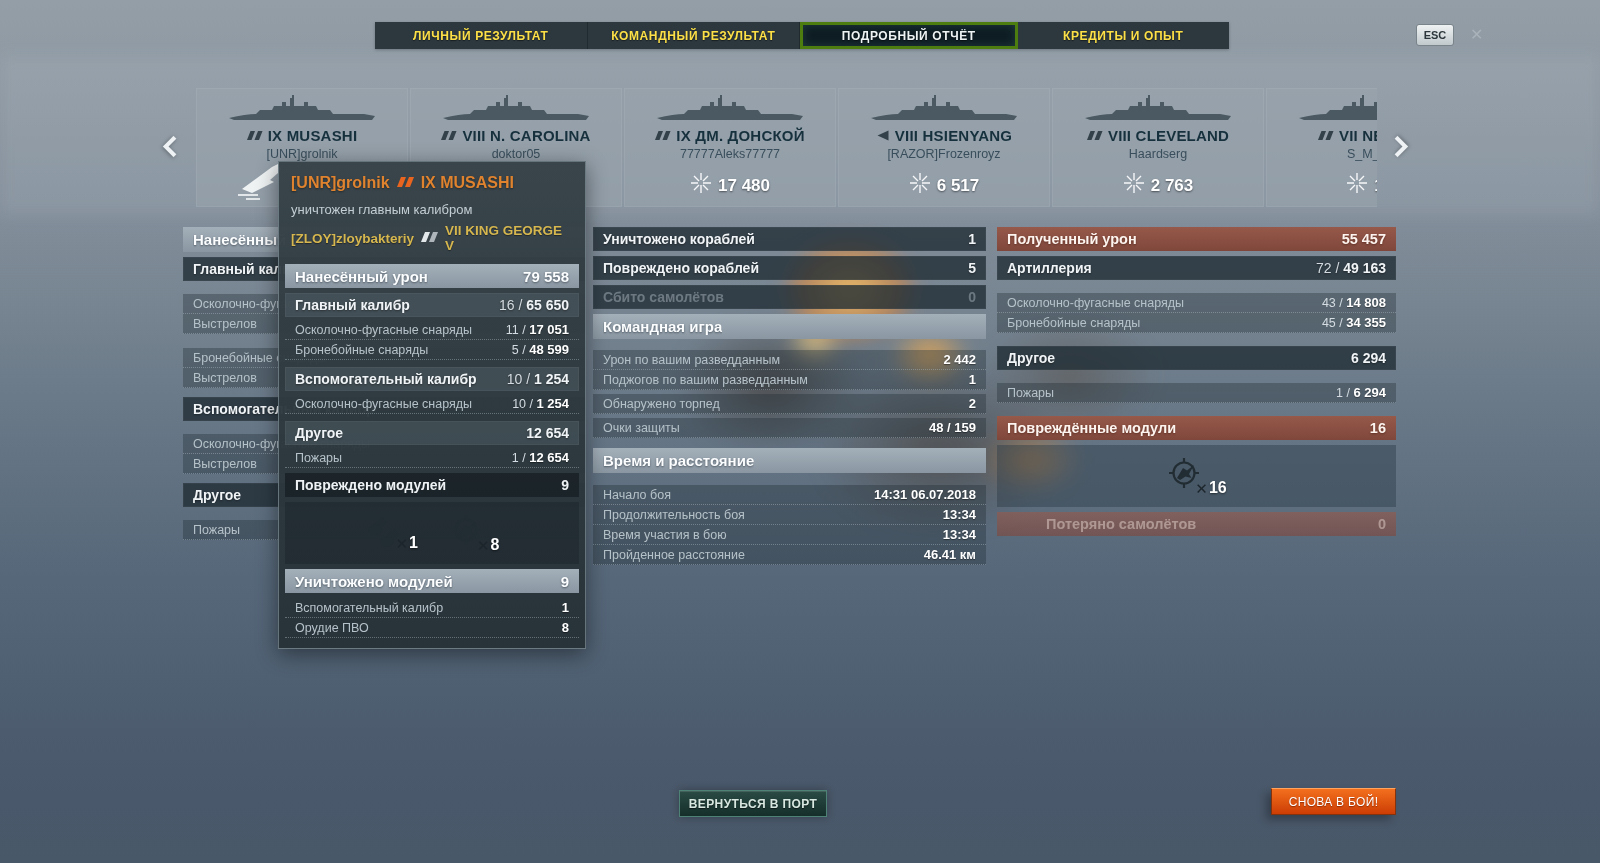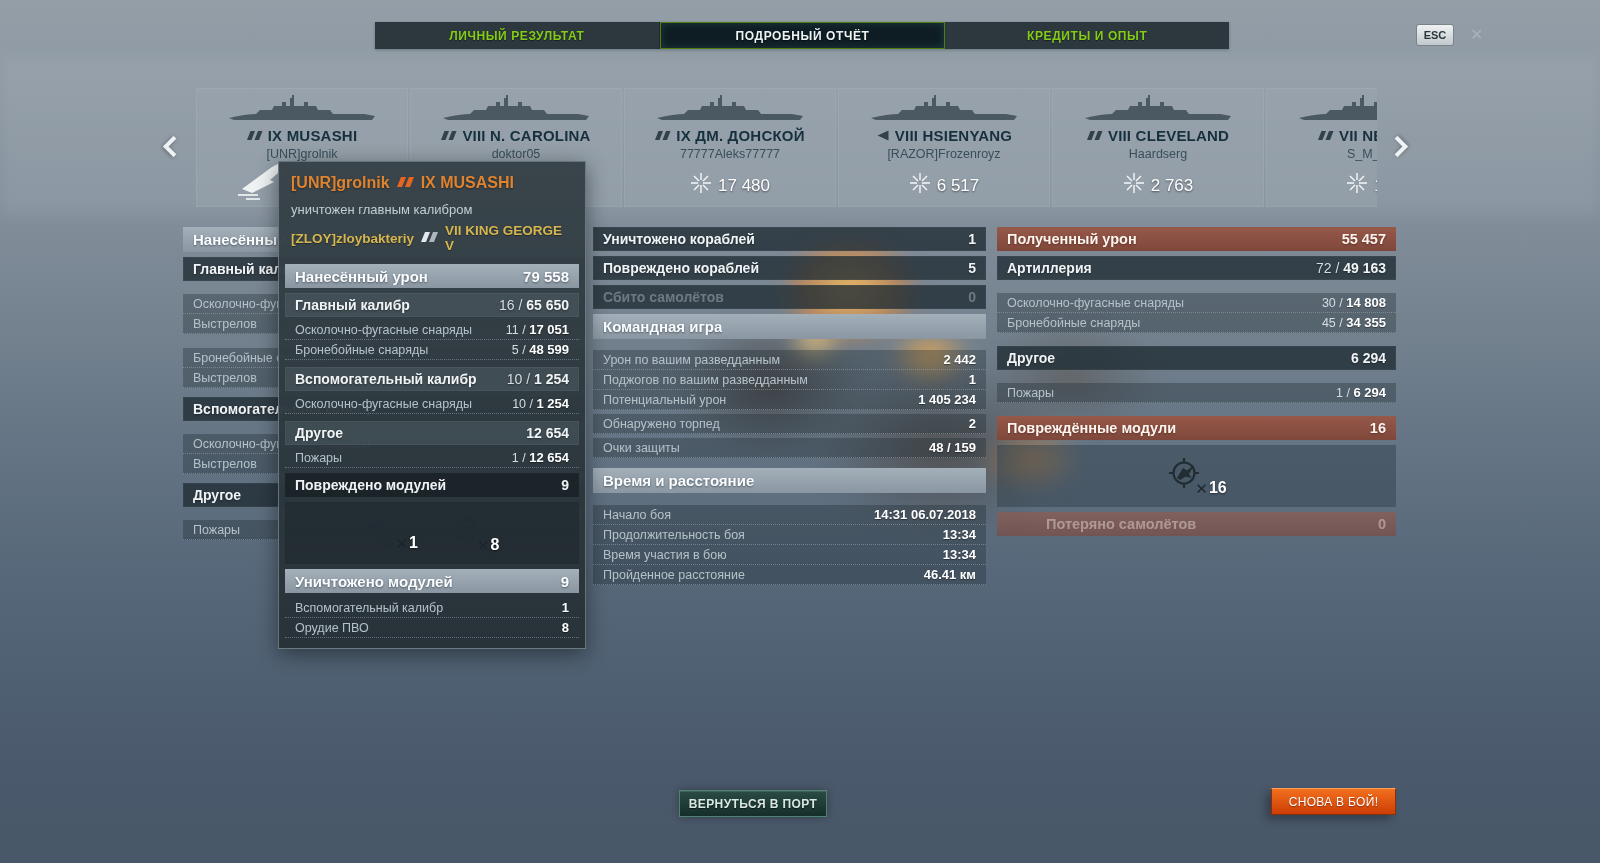--- a/index.html
+++ b/index.html
@@ -16,24 +16,24 @@
       radial-gradient(42px 34px at 215px 135px, rgba(255,215,130,0.8), rgba(0,0,0,0) 70%),
       radial-gradient(130px 95px at 170px 180px, rgba(58,50,44,0.6), rgba(0,0,0,0) 75%),
       radial-gradient(170px 115px at 340px 245px, rgba(66,55,45,0.55), rgba(0,0,0,0) 75%),
       radial-gradient(75px 50px at 430px 255px, rgba(255,160,62,0.55), rgba(0,0,0,0) 70%),
       radial-gradient(120px 80px at 470px 170px, rgba(80,66,52,0.4), rgba(0,0,0,0) 75%);
   }
   
   #tab-bar{position:absolute;left:375px;top:22px;width:854px;height:27px;display:flex;z-index:4;
     background:rgba(37,48,54,0.93);box-shadow:0 1px 3px rgba(0,0,0,0.25);}
   .tab{flex:1;display:flex;align-items:center;justify-content:center;cursor:pointer;
-    font-size:12px;font-weight:bold;letter-spacing:0.6px;color:#84cc16;
+    font-size:12px;font-weight:bold;letter-spacing:0.6px;color:#fde047;
     text-shadow:0 1px 1px rgba(0,0,0,0.45);border-right:1px solid rgba(0,0,0,0.25);box-sizing:border-box;}
   .tab:last-child{border-right:none;}
-  .tab.active{background:#0e1d23;color:#eef3f4;border:1px solid #4d7c0f;
+  .tab.active{background:#0e1d23;color:#eef3f4;border:3px solid #4d7c0f;
     box-shadow:inset 0 0 10px rgba(95,165,145,0.22);}
   
   #esc-area{position:absolute;left:1416px;top:24px;display:flex;align-items:center;z-index:4;gap:8px;}
   #esc-badge{width:36px;height:20px;border-radius:3px;border:1px solid #79838a;
     background:linear-gradient(180deg,#eff2f3,#c1c9cd);color:#2c363c;
     font-size:11px;font-weight:bold;display:flex;align-items:center;justify-content:center;cursor:pointer;}
   #close-x{color:#a9b2b9;font-size:16px;font-weight:bold;margin-left:8px;cursor:pointer;line-height:1;}
   
   .carousel-arrow{position:absolute;top:136px;z-index:3;cursor:pointer;width:22px;height:22px;}
   .carousel-arrow .chev{position:absolute;left:4px;top:3px;width:11px;height:11px;
@@ -44,21 +44,21 @@
   #carousel{position:absolute;left:196px;top:88px;width:1181px;height:119px;overflow:hidden;
     display:flex;gap:2px;z-index:3;}
   .ship-card{width:212px;min-width:212px;height:119px;position:relative;cursor:pointer;
     background:rgba(153,164,173,0.55);box-shadow:inset 0 0 0 1px rgba(255,255,255,0.07);}
   .ship-sil{position:absolute;top:5px;left:50%;transform:translateX(-50%);opacity:0.92;}
   .ship-name{position:absolute;top:39px;width:100%;display:flex;justify-content:center;align-items:center;gap:5px;
     font-size:15px;font-weight:bold;color:#16313d;letter-spacing:0.2px;white-space:nowrap;}
   .ship-player{position:absolute;top:59px;width:100%;text-align:center;
     font-size:12.5px;color:#394e5c;white-space:nowrap;}
   .ship-damage{position:absolute;top:84px;width:100%;display:flex;justify-content:center;align-items:center;gap:6px;
-    color:#fff;font-weight:normal;font-size:17px;text-shadow:0 1px 2px rgba(0,0,0,0.5);white-space:nowrap;}
+    color:#fff;font-weight:bold;font-size:17px;text-shadow:0 1px 2px rgba(0,0,0,0.5);white-space:nowrap;}
   .sunk-icon{position:absolute;left:38px;top:72px;opacity:0.95;}
   
   .stat-col{position:absolute;top:227px;z-index:2;}
   #left-col{left:183px;width:403px;}
   #mid-col{left:593px;width:393px;}
   #right-col{left:997px;width:399px;}
   .row{position:relative;display:flex;justify-content:space-between;align-items:center;box-sizing:border-box;}
   .row .lab{white-space:nowrap;overflow:hidden;}
   .row .val{white-space:nowrap;margin-left:8px;}
   .row.header{height:25px;margin-bottom:5px;padding:0 10px;
@@ -113,20 +113,21 @@
     text-shadow:0 1px 1px rgba(110,28,0,0.65);box-shadow:-5px 5px 9px rgba(0,0,0,0.28);}
 </style>
 </head>
 <body>
 
 <div id="haze"></div>
 <div id="fire"></div>
 
 <div id="tab-bar">
     <div class="tab">ЛИЧНЫЙ РЕЗУЛЬТАТ</div>
+    <div class="tab">КОМАНДНЫЙ РЕЗУЛЬТАТ</div>
     <div class="tab active">ПОДРОБНЫЙ ОТЧЁТ</div>
     <div class="tab">КРЕДИТЫ И ОПЫТ</div>
   </div>
 
 <div id="esc-area">
   <div id="esc-badge">ESC</div>
   <div id="close-x">✕</div>
 </div>
 
 <div id="arrow-left" class="carousel-arrow">
@@ -303,24 +304,20 @@
     </div>
     <div class="row gap spacer" style="height: 6px;"></div>
     <div class="row detail">
       <span class="lab">Урон по вашим разведданным</span>
       <span class="val"><span class="val-main">2 442</span></span>
     </div>
     <div class="row detail">
       <span class="lab">Поджогов по вашим разведданным</span>
       <span class="val"><span class="val-main">1</span></span>
     </div>
-    <div class="row detail">
-      <span class="lab">Потенциальный урон</span>
-      <span class="val"><span class="val-main">1 405 234</span></span>
-    </div>
     <div class="row gap spacer" style="height: 4px;"></div>
     <div class="row detail">
       <span class="lab">Обнаружено торпед</span>
       <span class="val"><span class="val-main">2</span></span>
     </div>
     <div class="row gap spacer" style="height: 4px;"></div>
     <div class="row detail">
       <span class="lab">Очки защиты</span>
       <span class="val"><span class="val-main">48 / 159</span></span>
     </div>
@@ -351,21 +348,21 @@
       <span class="lab">Полученный урон</span>
       <span class="val"><span class="val-main">55 457</span></span>
     </div>
     <div class="row band">
       <span class="lab">Артиллерия</span>
       <span class="val"><span class="val-pre">72 / </span><span class="val-main">49 163</span></span>
     </div>
     <div class="row gap spacer" style="height: 8px;"></div>
     <div class="row detail">
       <span class="lab">Осколочно-фугасные снаряды</span>
-      <span class="val"><span class="val-pre">30 / </span><span class="val-main">14 808</span></span>
+      <span class="val"><span class="val-pre">43 / </span><span class="val-main">14 808</span></span>
     </div>
     <div class="row detail">
       <span class="lab">Бронебойные снаряды</span>
       <span class="val"><span class="val-pre">45 / </span><span class="val-main">34 355</span></span>
     </div>
     <div class="row gap spacer" style="height: 13px;"></div>
     <div class="row band">
       <span class="lab">Другое</span>
       <span class="val"><span class="val-main">6 294</span></span>
     </div>

